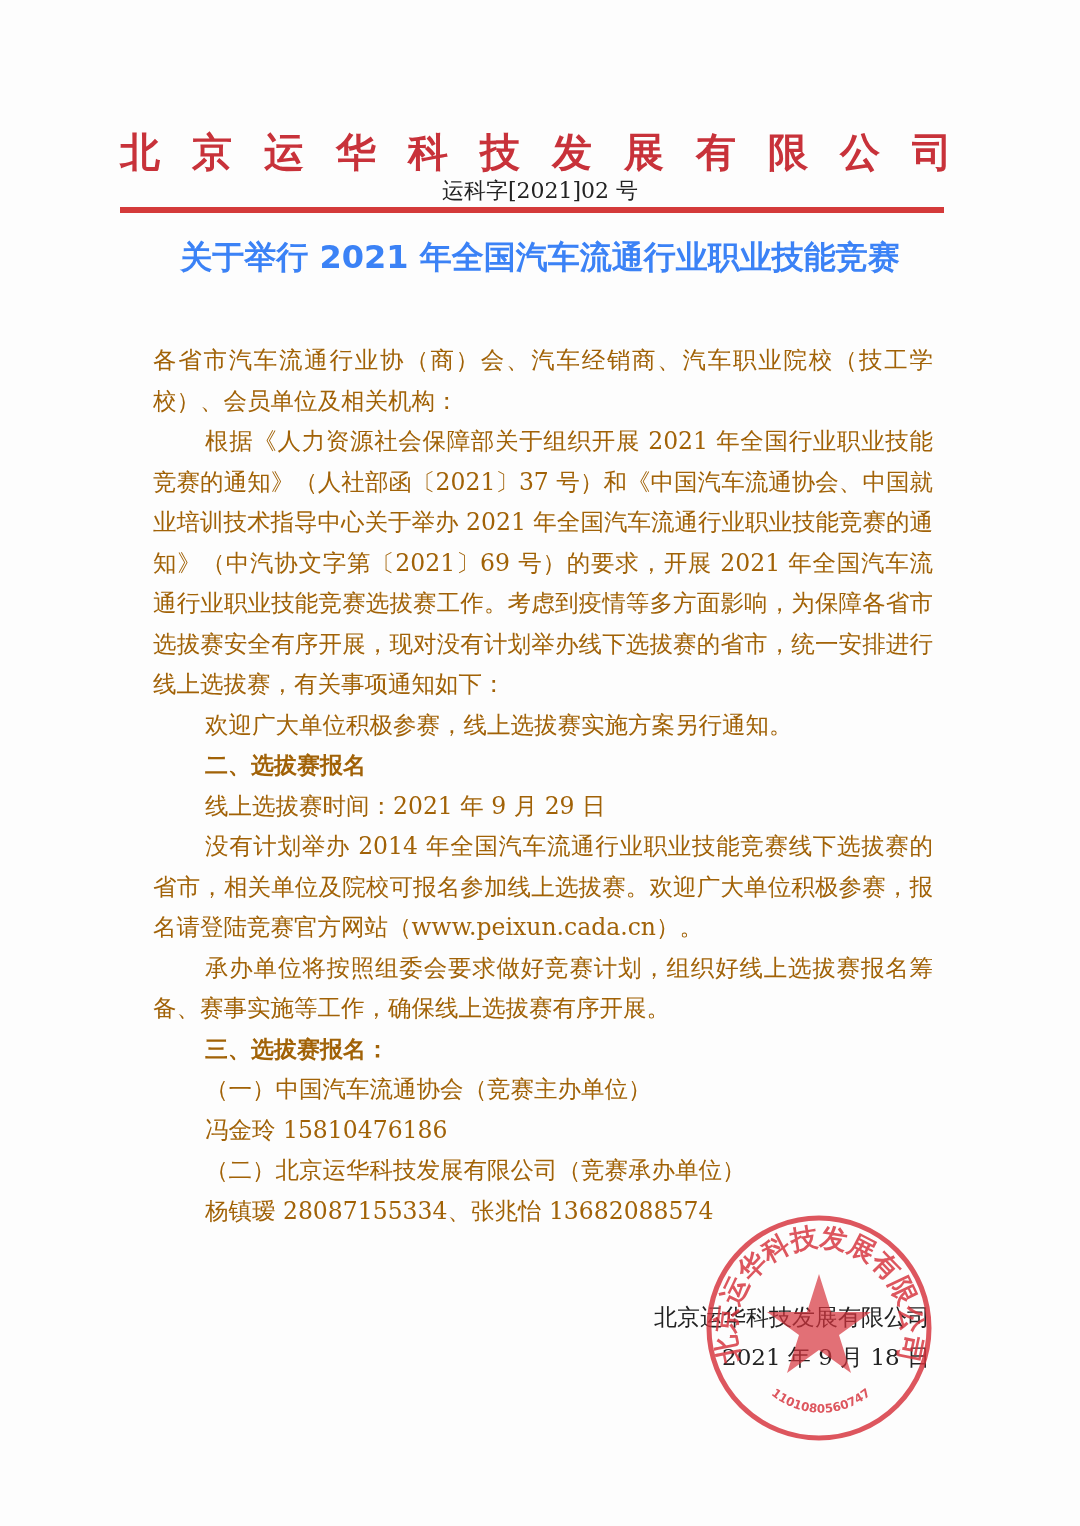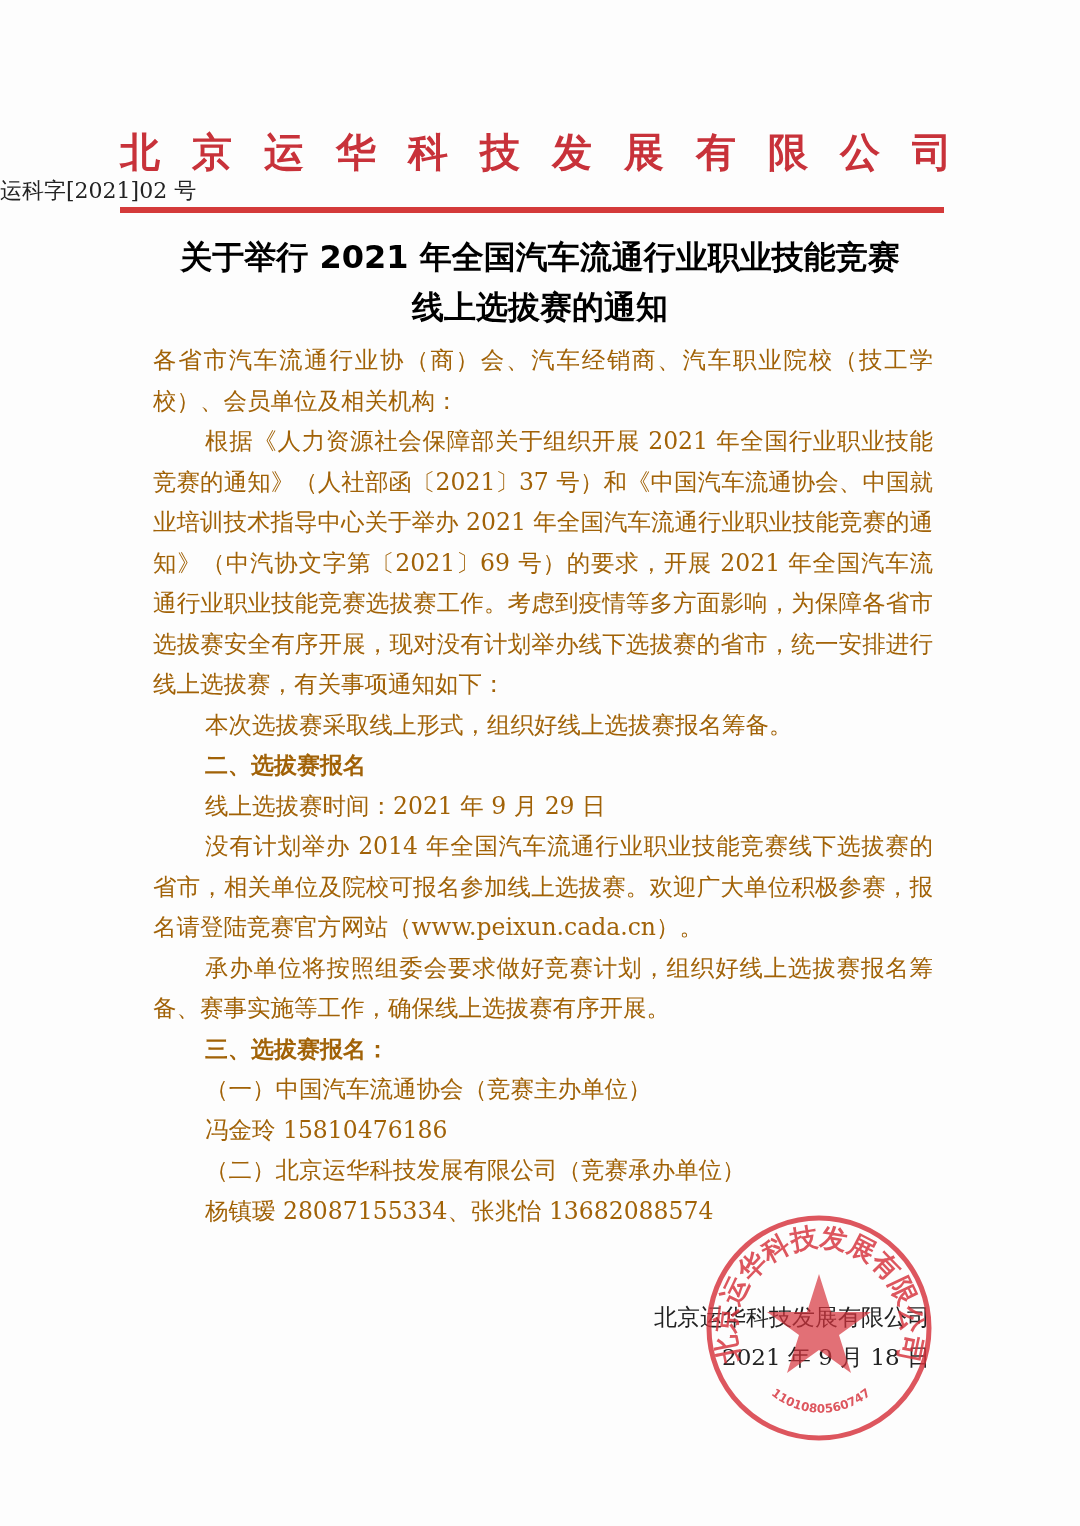--- a/index.html
+++ b/index.html
@@ -9,30 +9,30 @@
   }
   .page { position: absolute; left: 0; top: 0; width: 1080px; height: 1526px; background: #fdfdfd; }
   .letterhead {
     position: absolute; left: 120px; top: 122px; width: 832px; height: 60px;
     display: flex; justify-content: space-between; align-items: center;
     font-family: "DejaVu Sans", "Liberation Sans", sans-serif; font-weight: bold;
     font-size: 40px; color: #c8323a; letter-spacing: 0;
   }
   .letterhead span { display: inline-block; }
   .docno {
-    position: absolute; left: 0; width: 1080px; top: 176px; 
+    position: absolute; left: 0; width: 1080px; top: 176px; text-align: center;
     font-size: 22px; color: #222;
   }
   .redline {
     position: absolute; left: 120px; top: 207px; width: 824px; height: 6px; background: #d43a3a;
   }
   .title {
     position: absolute; left: 0; width: 1080px; text-align: center;
     font-family: "DejaVu Sans", "Liberation Sans", sans-serif; font-weight: bold;
-    font-size: 32px; color: #000000;
+    font-size: 32px; color: #3b82f6;
   }
   .title.l1 { top: 236px; }
   .title.l2 { top: 286px; }
   .body {
     position: absolute; left: 153px; top: 340px; width: 780px;
     font-size: 23.5px; line-height: 40.5px; color: #a16207;
   }
   .body p { margin: 0; text-align: justify; }
   .indent { text-indent: 52px; }
   .heading {
@@ -66,27 +66,26 @@
     <span>有</span>
     <span>限</span>
     <span>公</span>
     <span>司</span>
   </div>
 
   <div class="docno">运科字[2021]02 号</div>
   <div class="redline"></div>
 
   <div class="title l1">关于举行 2021 年全国汽车流通行业职业技能竞赛</div>
-  <div class="title l2">线上选拔赛的通知</div>
 
   <div class="body">
     <p>各省市汽车流通行业协（商）会、汽车经销商、汽车职业院校（技工学校）、会员单位及相关机构：</p>
     <p class="indent">根据《人力资源社会保障部关于组织开展 2021 年全国行业职业技能竞赛的通知》（人社部函〔2021〕37 号）和《中国汽车流通协会、中国就业培训技术指导中心关于举办 2021 年全国汽车流通行业职业技能竞赛的通知》（中汽协文字第〔2021〕69 号）的要求，开展 2021 年全国汽车流通行业职业技能竞赛选拔赛工作。考虑到疫情等多方面影响，为保障各省市选拔赛安全有序开展，现对没有计划举办线下选拔赛的省市，统一安排进行线上选拔赛，有关事项通知如下：</p>
 
-    <p class="indent">本次选拔赛采取线上形式，组织好线上选拔赛报名筹备。</p>
+    <p class="indent">欢迎广大单位积极参赛，线上选拔赛实施方案另行通知。</p>
 
     <p class="heading">二、选拔赛报名</p>
     <p class="indent">线上选拔赛时间：2021 年 9 月 29 日</p>
     <p class="indent">没有计划举办 2014 年全国汽车流通行业职业技能竞赛线下选拔赛的省市，相关单位及院校可报名参加线上选拔赛。欢迎广大单位积极参赛，报名请登陆竞赛官方网站（www.peixun.cada.cn）。</p>
     <p class="indent">承办单位将按照组委会要求做好竞赛计划，组织好线上选拔赛报名筹备、赛事实施等工作，确保线上选拔赛有序开展。</p>
 
     <p class="heading">三、选拔赛报名：</p>
     <p class="pad">（一）中国汽车流通协会（竞赛主办单位）</p>
     <p class="pad">冯金玲 15810476186</p>
     <p class="pad">（二）北京运华科技发展有限公司（竞赛承办单位）</p>

